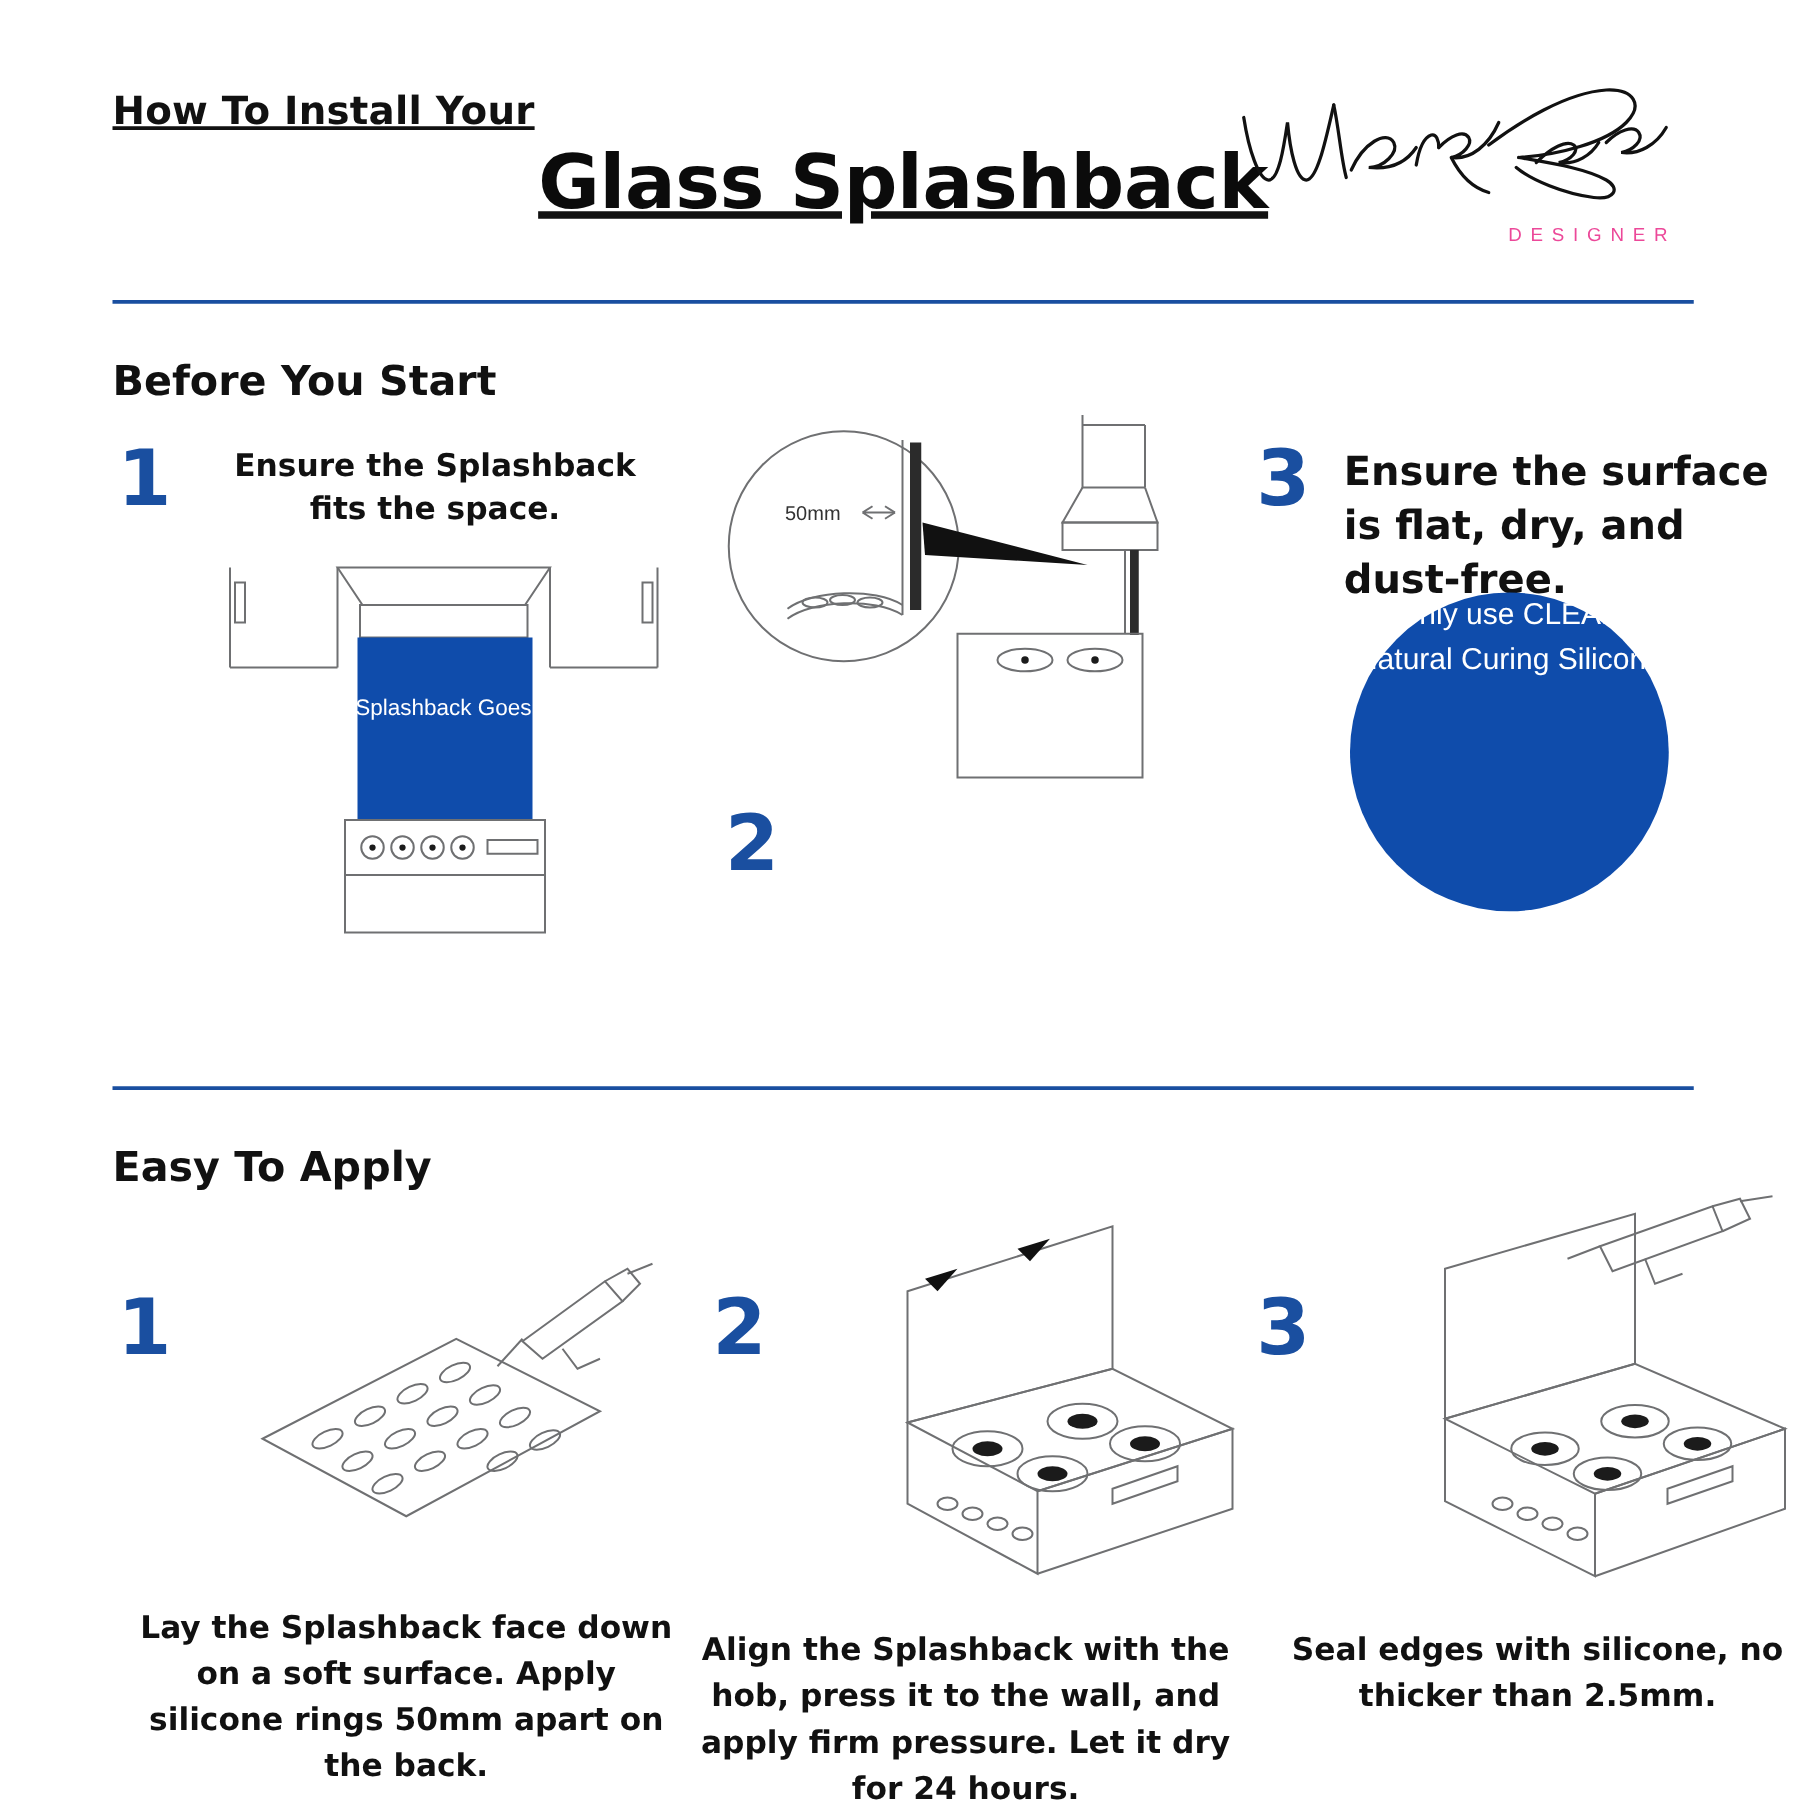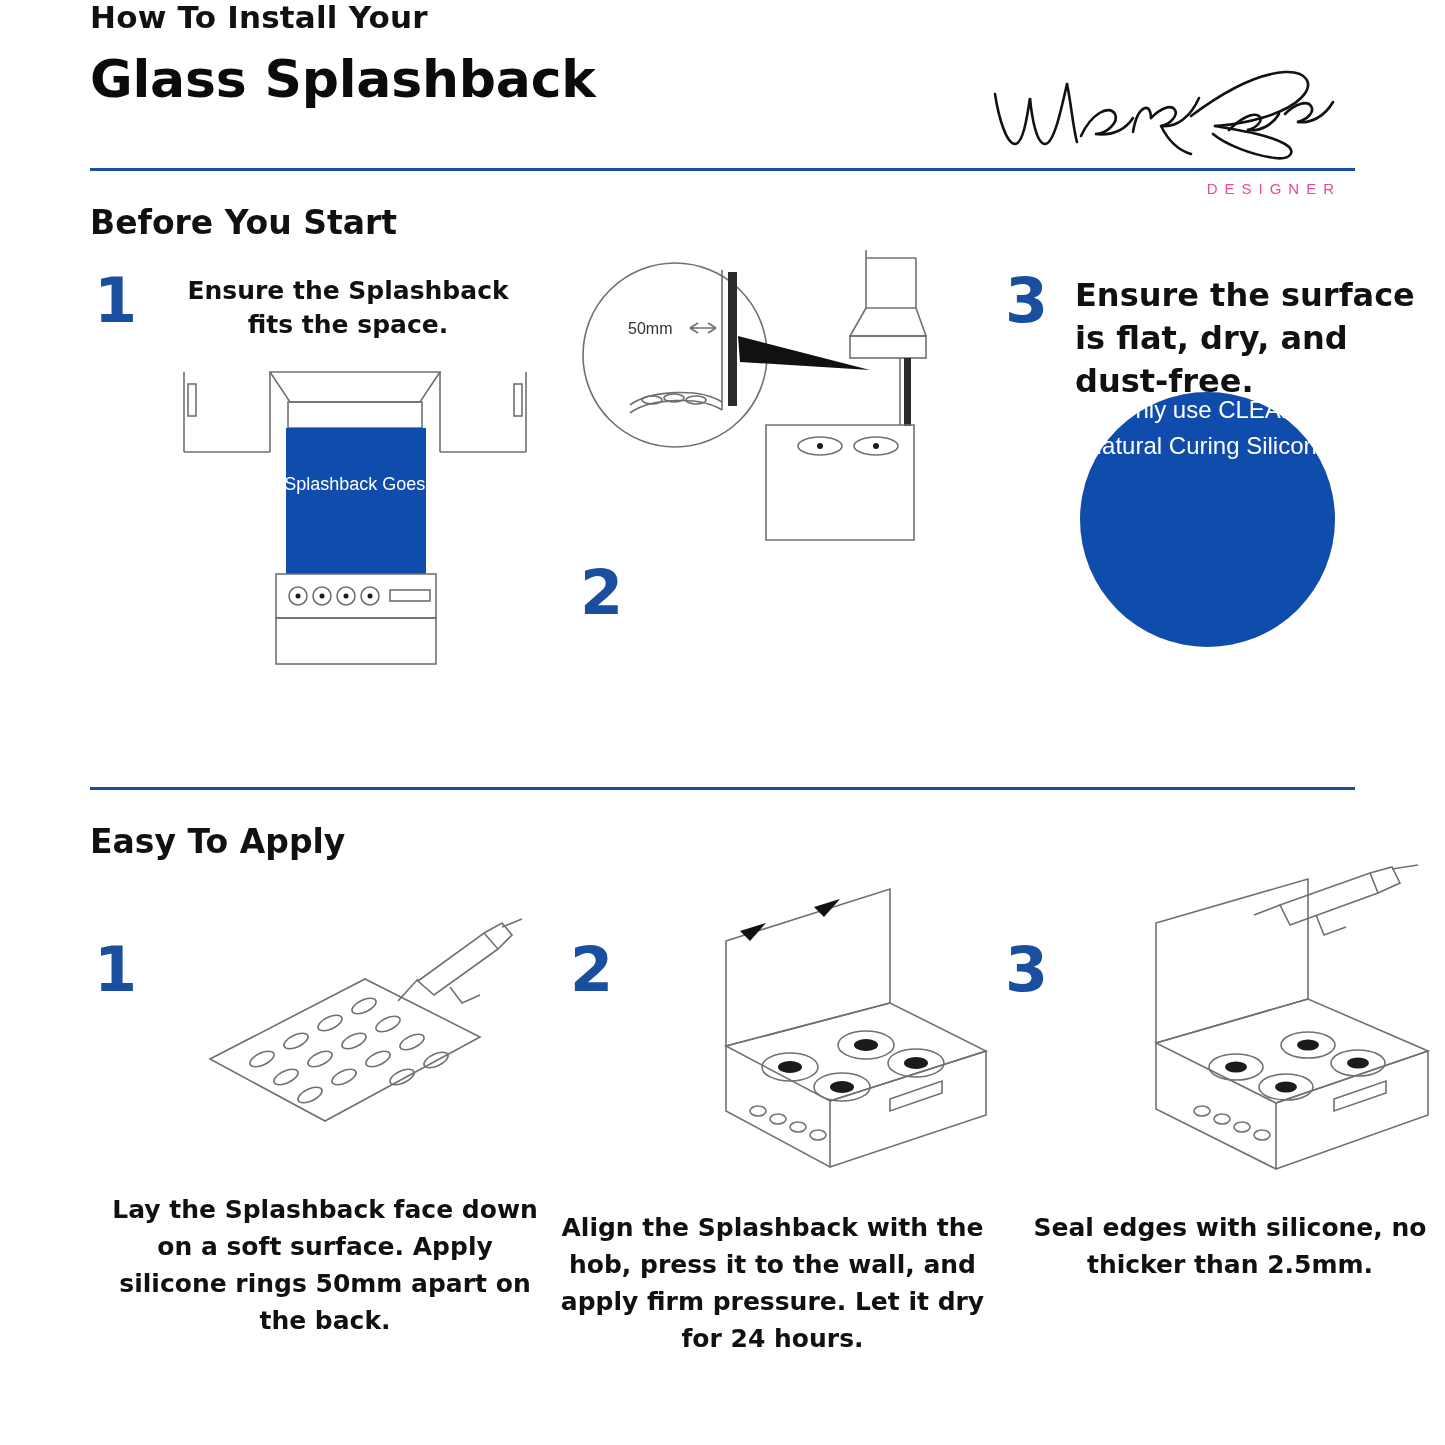--- a/index.html
+++ b/index.html
@@ -19,36 +19,39 @@
     position: relative;
     width: 1445px;
     height: 1445px;
     box-sizing: border-box;
     padding: 0 90px;
   }
 
   
   .header {
     position: relative;
+    padding-top: 72px;
     height: 150px;
+    text-decoration: underline;
   }
   .title-small {
     font-size: 31px;
     font-weight: bold;
     letter-spacing: 0.2px;
     color: #111111;
     line-height: 1.1;
   }
   .title-big {
-    font-size: 52px;
+    font-size: 60px;
     font-weight: bold;
     letter-spacing: -0.2px;
     color: #0b0b0b;
     line-height: 1.15;
-    margin-top: 16px;
+    margin-top: 6px;
+    text-align: center;
   }
   .logo {
     position: absolute;
     right: 0;
     top: 58px;
     width: 370px;
     height: 150px;
     text-align: center;
   }
   .logo svg { display: block; }
@@ -67,21 +70,21 @@
     background: #1a4fa0;
     width: 1265px;
     margin: 0;
   }
   .rule.top { margin-top: 18px; }
 
   .section-title {
     font-size: 33px;
     font-weight: bold;
     color: #111;
-    margin-top: 32px;
+    margin-top: 42px;
     margin-bottom: 0;
   }
 
   
   .bys {
     position: relative;
     height: 545px;
   }
   .step-num {
     color: #1a4fa0;

